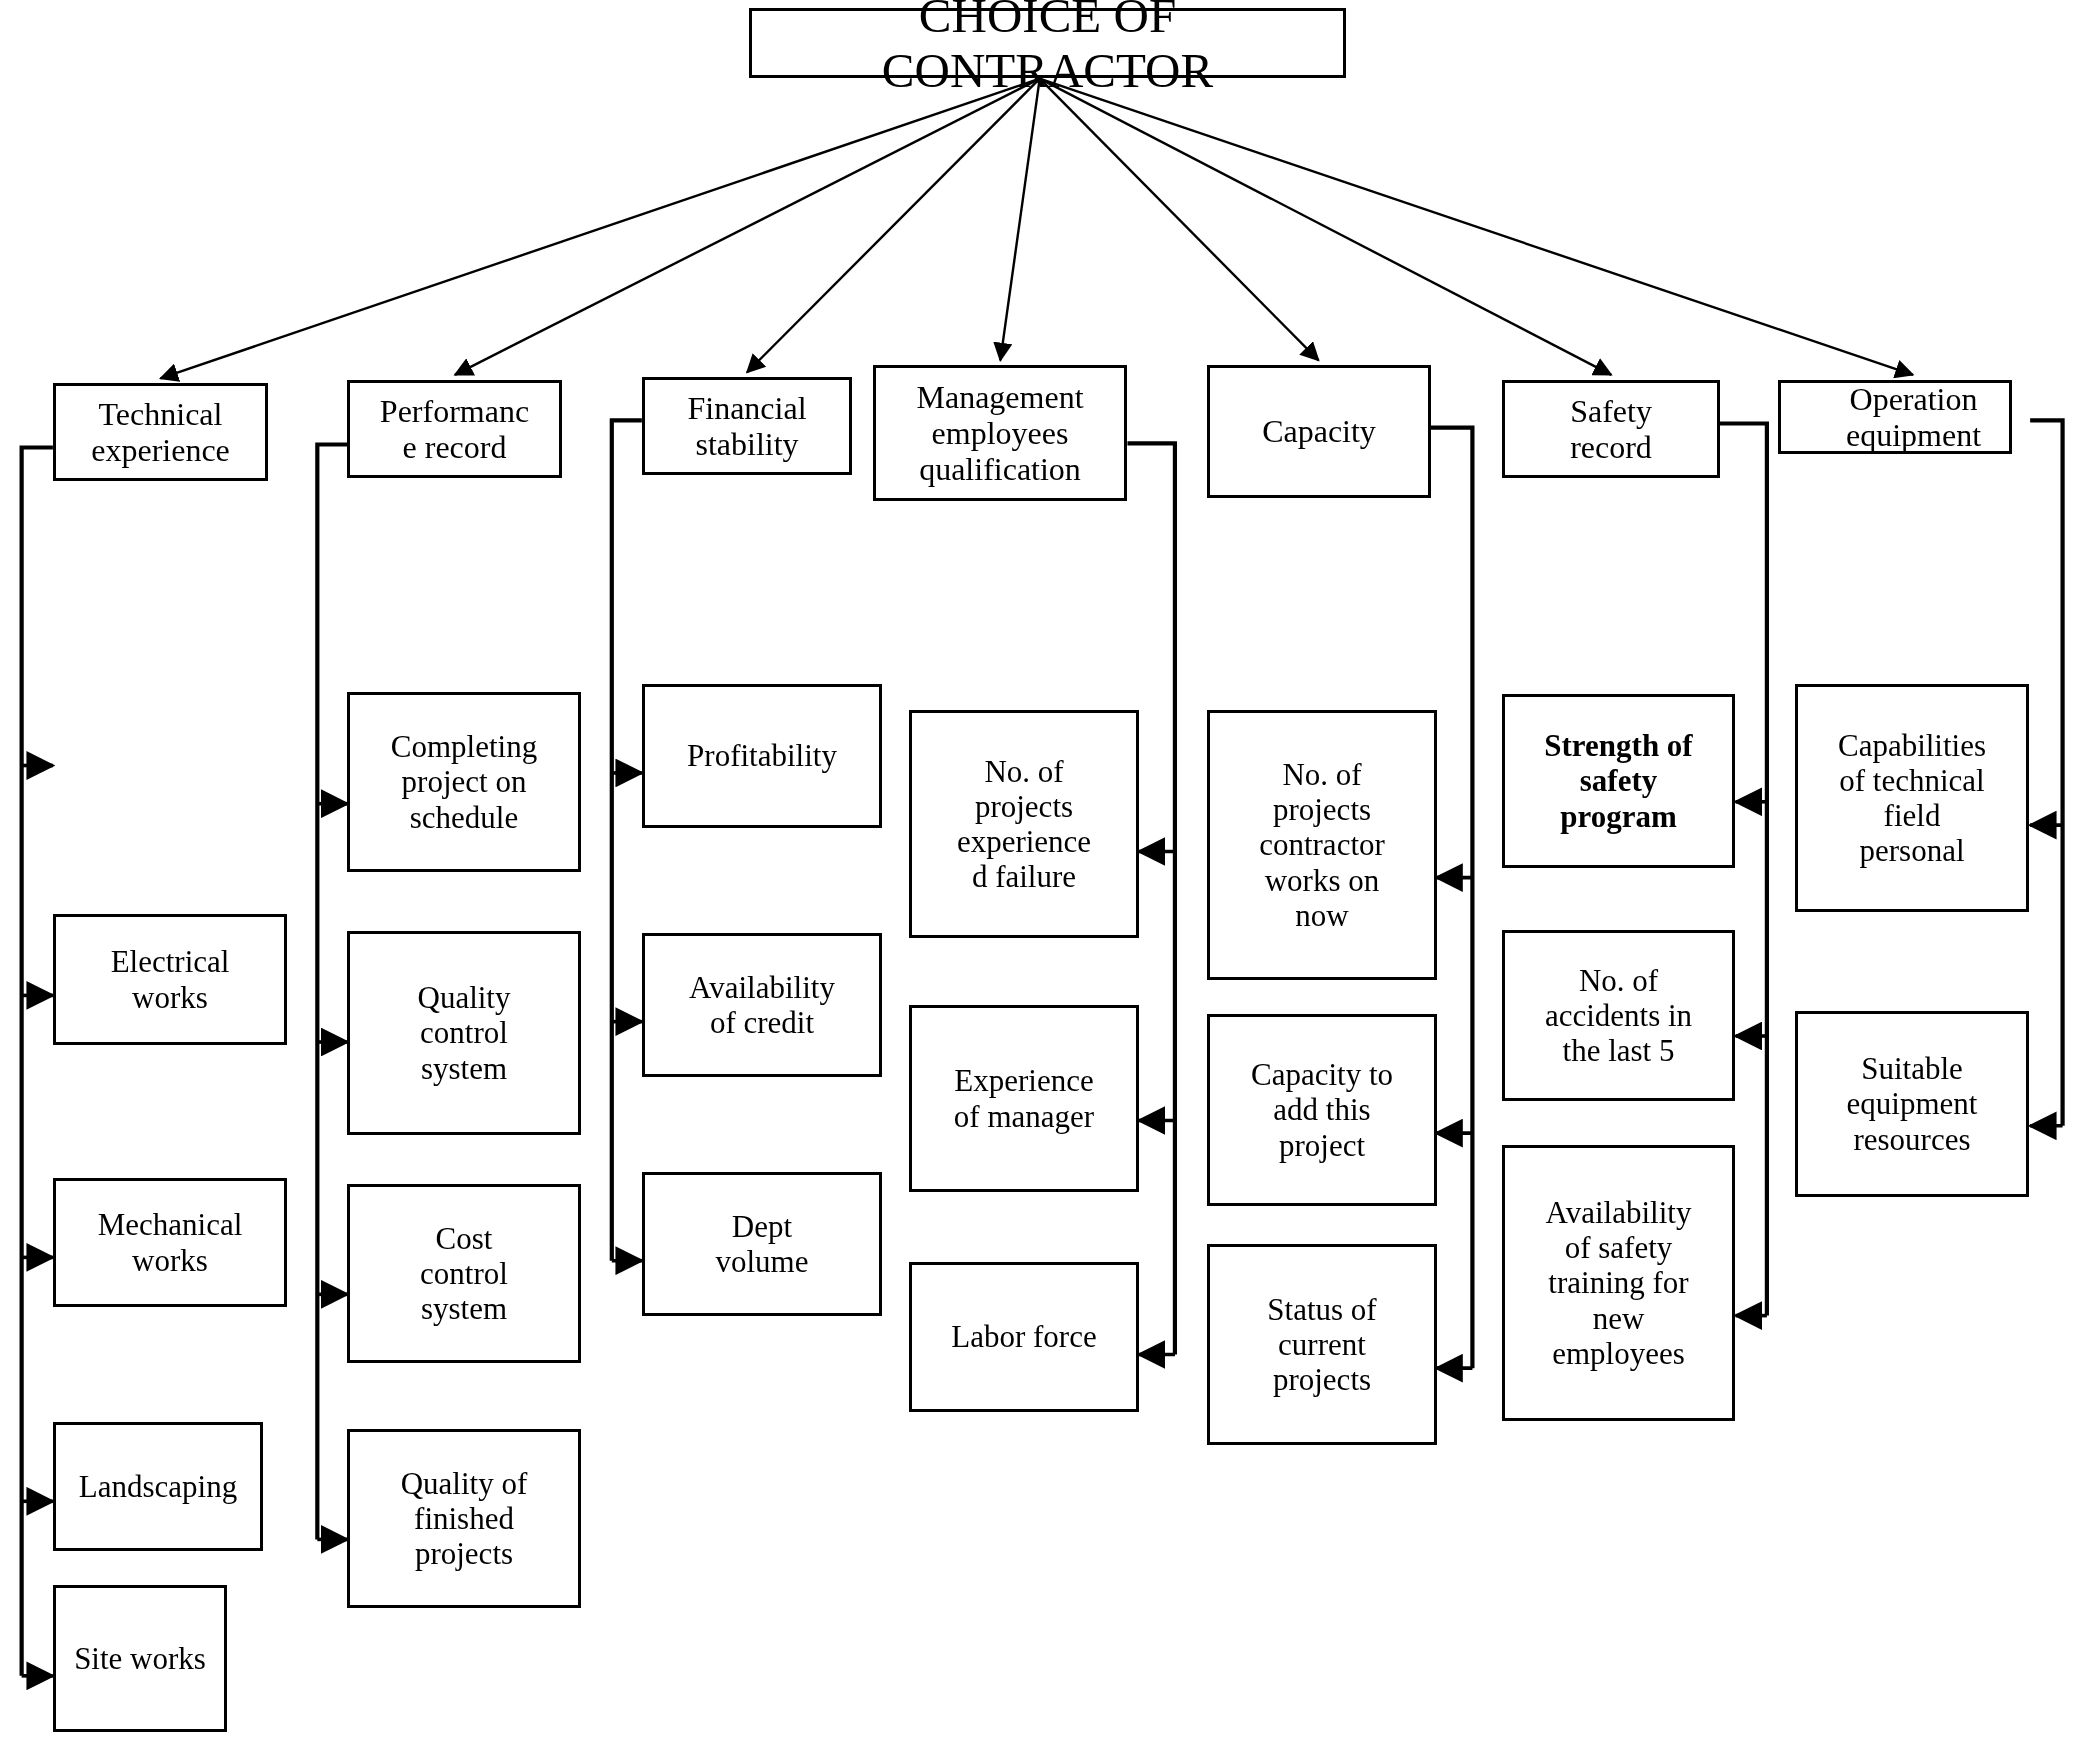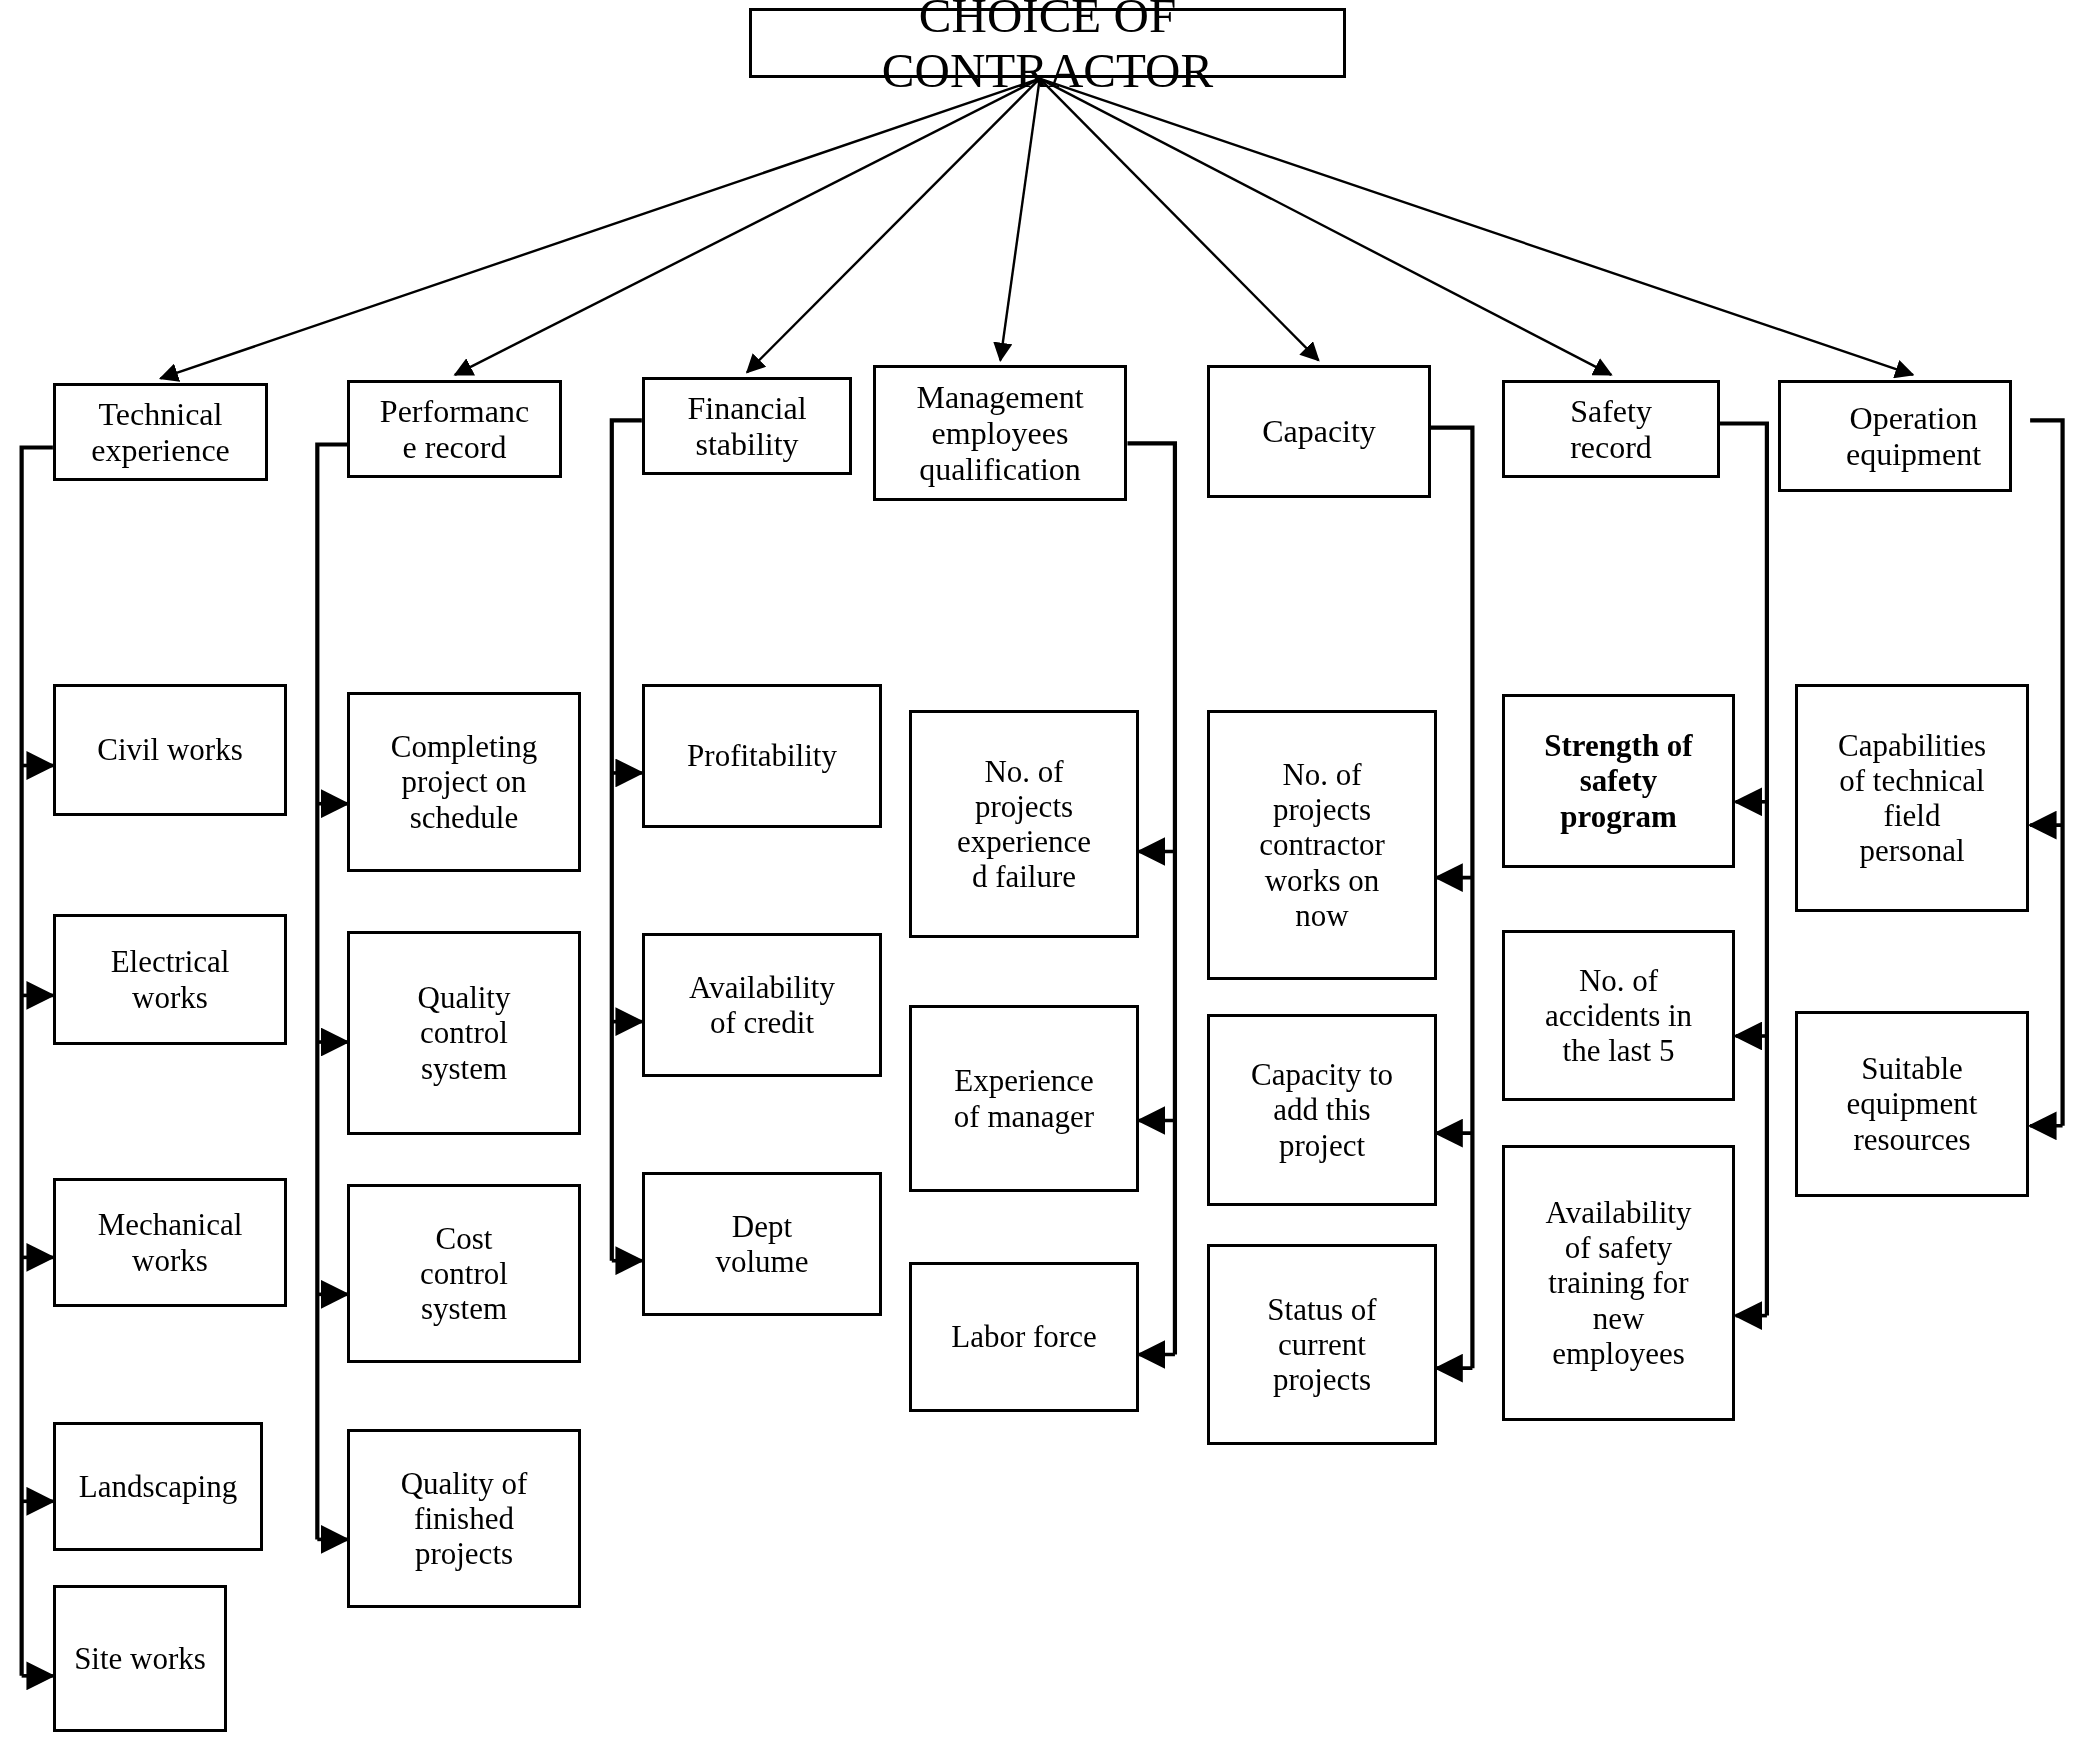--- a/index.html
+++ b/index.html
@@ -67,23 +67,20 @@
         <line x1="3432" y1="1373.6" x2="3378" y2="1373.6" marker-end="url(#ah)"></line>
         <line x1="3432" y1="1874.2" x2="3378" y2="1874.2" marker-end="url(#ah)"></line>
       </g>
   </svg>
 <div class="node root" style="left: 749px; top: 8.4px; width: 597px; height: 70px;">
       <span class="lbl">CHOICE OF<br>CONTRACTOR</span>
     </div>
     <div class="node lvl1" style="left: 53px; top: 383px; width: 215px; height: 98px;">
       <span class="lbl">Technical<br>experience</span>
     </div>
-    <div class="node lvl2" style="left: 53px; top: 684px; width: 234px; height: 132px;">
-      <span class="lbl">Civil works</span>
-    </div>
     <div class="node lvl2" style="left: 53px; top: 914px; width: 234px; height: 131px;">
       <span class="lbl">Electrical<br>works</span>
     </div>
     <div class="node lvl2" style="left: 53px; top: 1178px; width: 234px; height: 129px;">
       <span class="lbl">Mechanical<br>works</span>
     </div>
     <div class="node lvl2" style="left: 53px; top: 1422px; width: 210px; height: 129px;">
       <span class="lbl">Landscaping</span>
     </div>
     <div class="node lvl2" style="left: 53px; top: 1585px; width: 174px; height: 147px;">
@@ -145,21 +142,21 @@
     </div>
     <div class="node lvl2" style="left: 1502px; top: 694px; width: 233px; height: 174px; font-weight: bold;">
       <span class="lbl">Strength of<br>safety<br>program</span>
     </div>
     <div class="node lvl2" style="left: 1502px; top: 930px; width: 233px; height: 171px;">
       <span class="lbl">No. of<br>accidents in<br>the last 5</span>
     </div>
     <div class="node lvl2" style="left: 1502px; top: 1145px; width: 233px; height: 276px;">
       <span class="lbl">Availability<br>of safety<br>training for<br>new<br>employees</span>
     </div>
-    <div class="node lvl1" style="left: 1778px; top: 380px; width: 234px; height: 112px; padding-left: 37px;">
+    <div class="node lvl1" style="left: 1778px; top: 380px; width: 234px; height: 74px; padding-left: 37px;">
       <span class="lbl">Operation<br>equipment</span>
     </div>
     <div class="node lvl2" style="left: 1795px; top: 684px; width: 234px; height: 228px;">
       <span class="lbl">Capabilities<br>of technical<br>field<br>personal</span>
     </div>
     <div class="node lvl2" style="left: 1795px; top: 1011px; width: 234px; height: 186px;">
       <span class="lbl">Suitable<br>equipment<br>resources</span>
     </div>
   </div>
 

